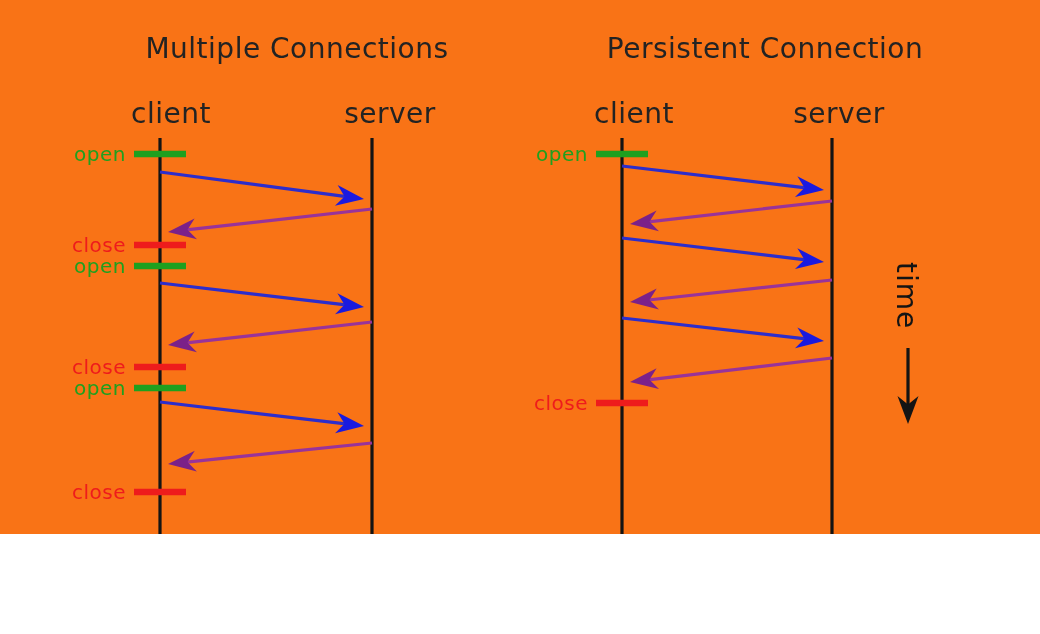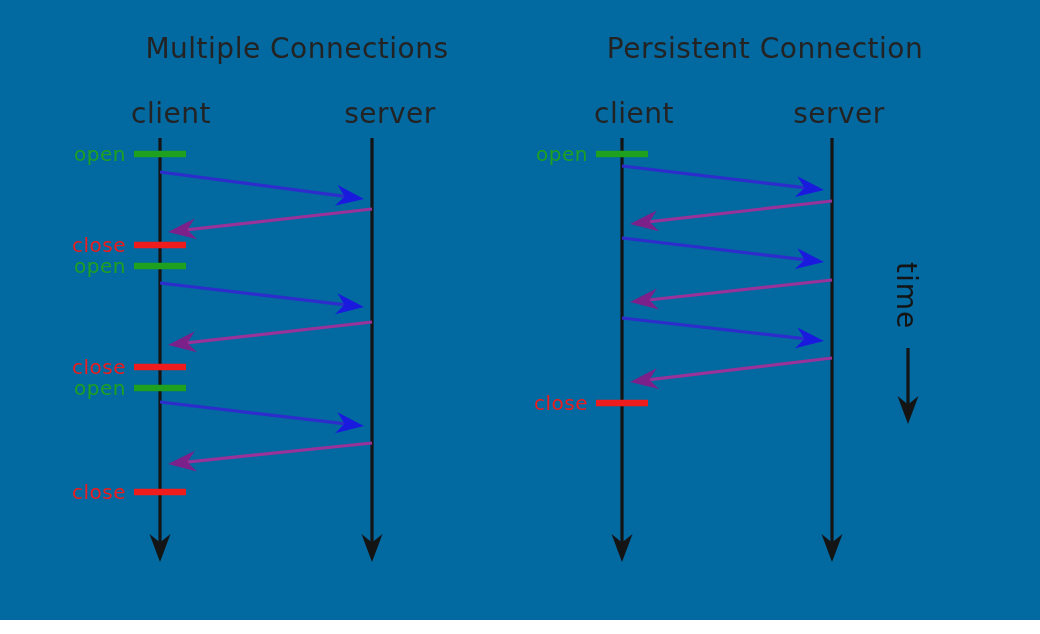--- a/index.html
+++ b/index.html
@@ -1,20 +1,20 @@
 <!DOCTYPE html>
 <html><head>
 <meta charset="utf-8">
 <style>
   html, body { margin: 0; padding: 0; background: #ffffff; }
   .stage {
     position: relative;
     width: 1040px;
-    height: 620px;
-    background: #0369a1;
+    height: 534px;
+    background: #f97316;
     overflow: hidden;
   }
   svg text {
     font-family: "DejaVu Sans", sans-serif;
   }
   .title {
     font-size: 28px;
     letter-spacing: 0.5px;
     fill: #232323;
   }

